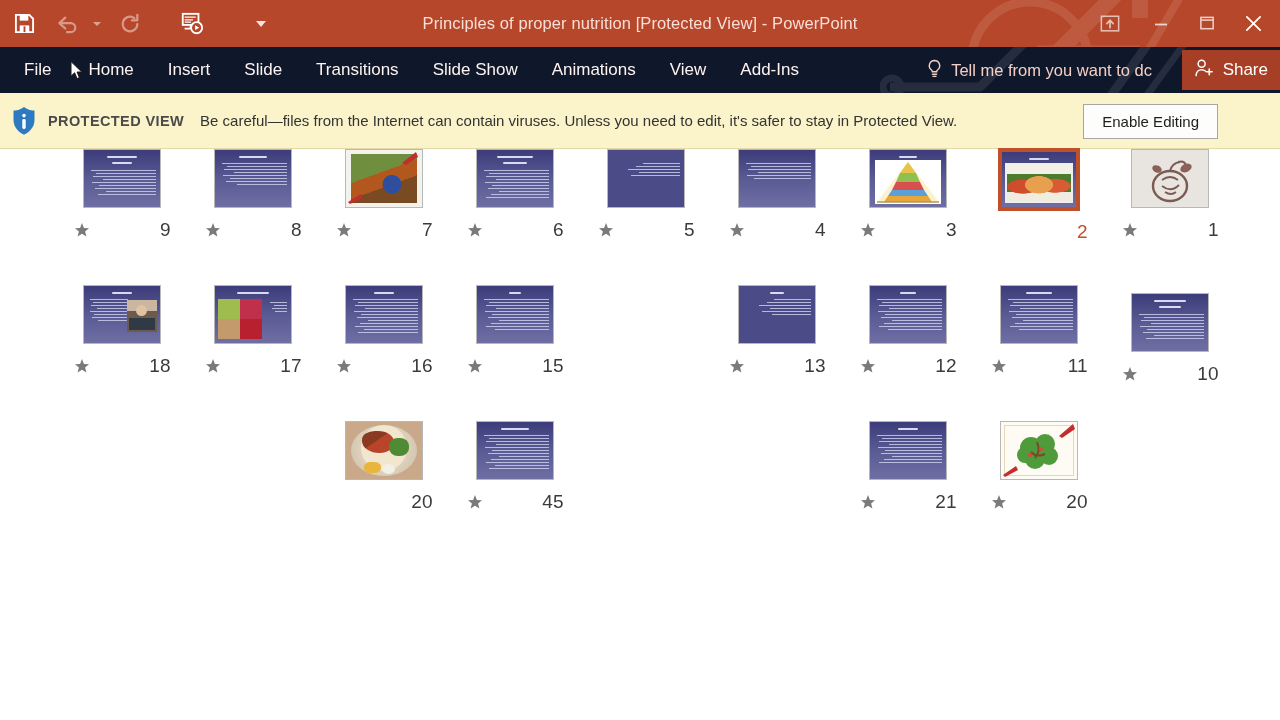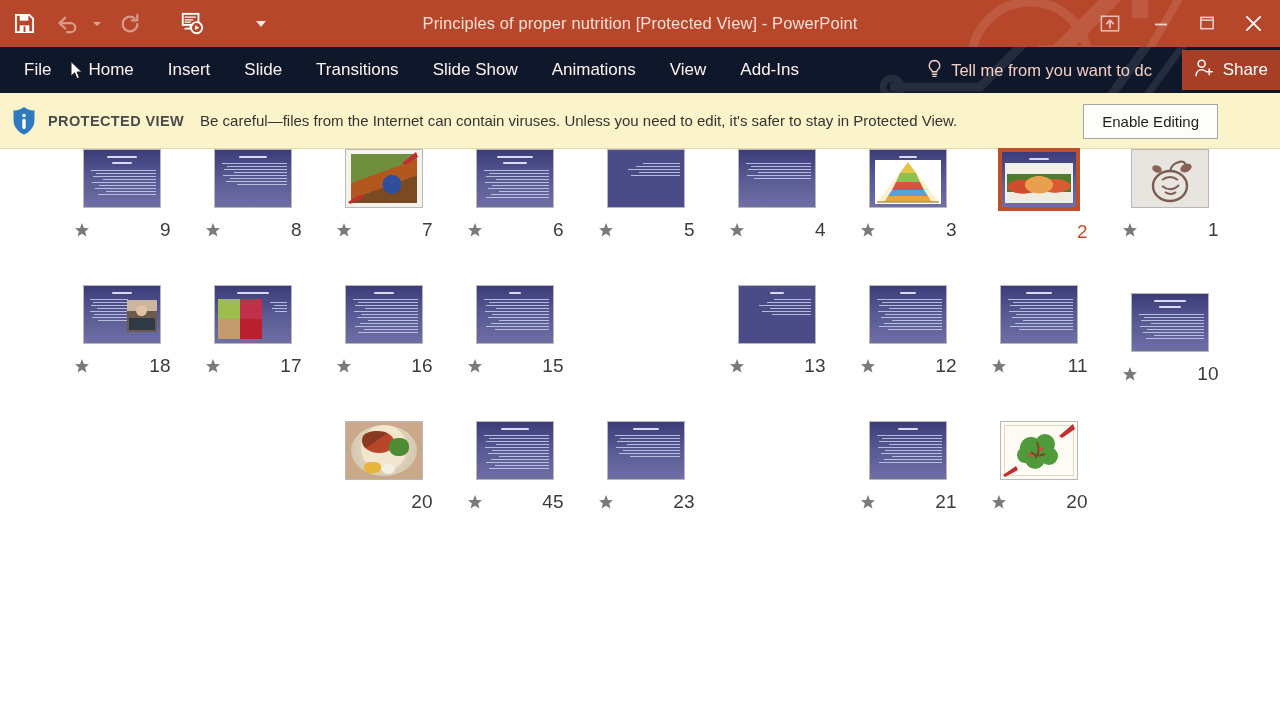--- a/index.html
+++ b/index.html
@@ -731,44 +731,20 @@
               <i style="width:92%"></i>
               <i style="width:80%"></i>
               <i style="width:88%"></i>
             </div>
           </div>
           <div class="meta">
             <span class="star"><svg viewBox="0 0 16 16" width="16" height="16">
                 <path d="M8 1 L9.9 5.9 L15 6.2 L11.1 9.5 L12.4 14.6 L8 11.8 L3.6 14.6 L4.9 9.5 L1 6.2 L6.1 5.9 z" fill="#7a7a7a"></path>
               </svg></span>
             <span class="num">45</span>
-          </div>
-        </div>
-        <div class="cell" style="left: 591px; top: 0px;">
-          <div class="thumb">
-            <div class="sl-bg-grad"></div>
-            <div class="sl-title">
-              <i style="width:38%"></i>
-            </div>
-            <div class="sl-lines" style="top:13px">
-              <i style="width:96%"></i>
-              <i style="width:88%"></i>
-              <i style="width:92%"></i>
-              <i style="width:78%"></i>
-              <i style="width:94%"></i>
-              <i style="width:84%"></i>
-              <i style="width:90%"></i>
-              <i style="width:74%"></i>
-            </div>
-          </div>
-          <div class="meta">
-            <span class="star"><svg viewBox="0 0 16 16" width="16" height="16">
-                <path d="M8 1 L9.9 5.9 L15 6.2 L11.1 9.5 L12.4 14.6 L8 11.8 L3.6 14.6 L4.9 9.5 L1 6.2 L6.1 5.9 z" fill="#7a7a7a"></path>
-              </svg></span>
-            <span class="num">23</span>
           </div>
         </div>
         <div class="cell" style="left: 853px; top: 0px;">
           <div class="thumb">
             <div class="sl-bg-grad"></div>
             <div class="sl-title">
               <i style="width:30%"></i>
             </div>
             <div class="sl-lines" style="top:13px">
               <i style="width:96%"></i>

